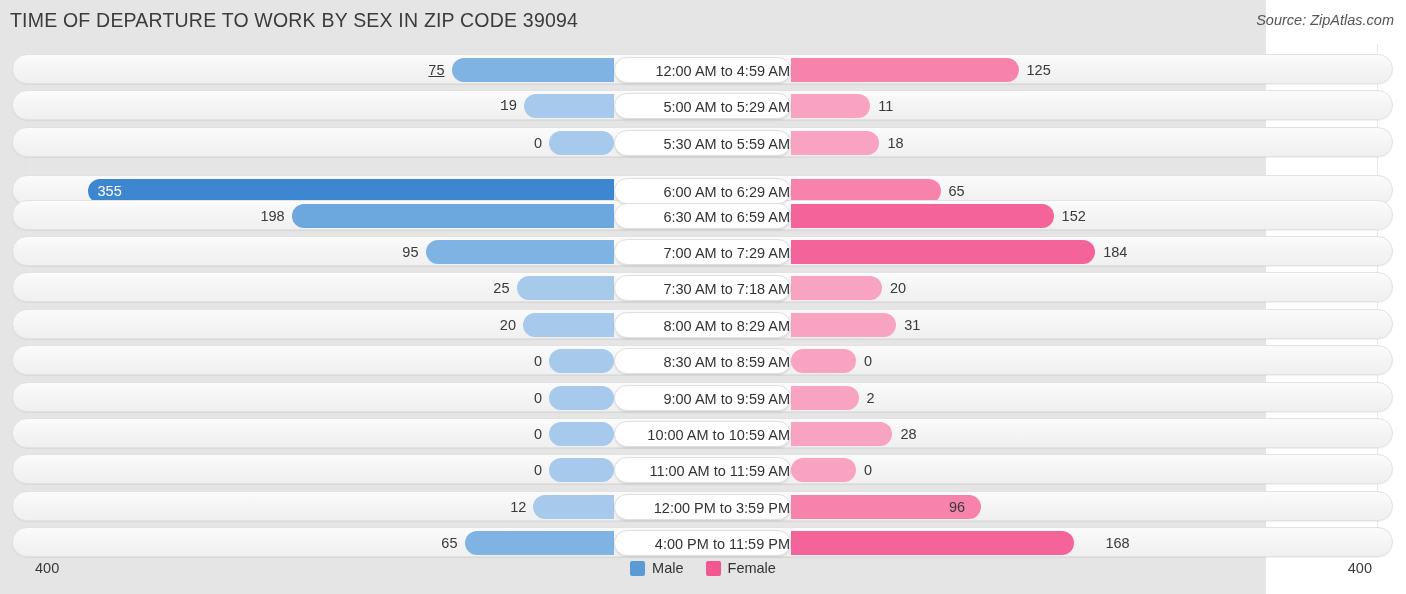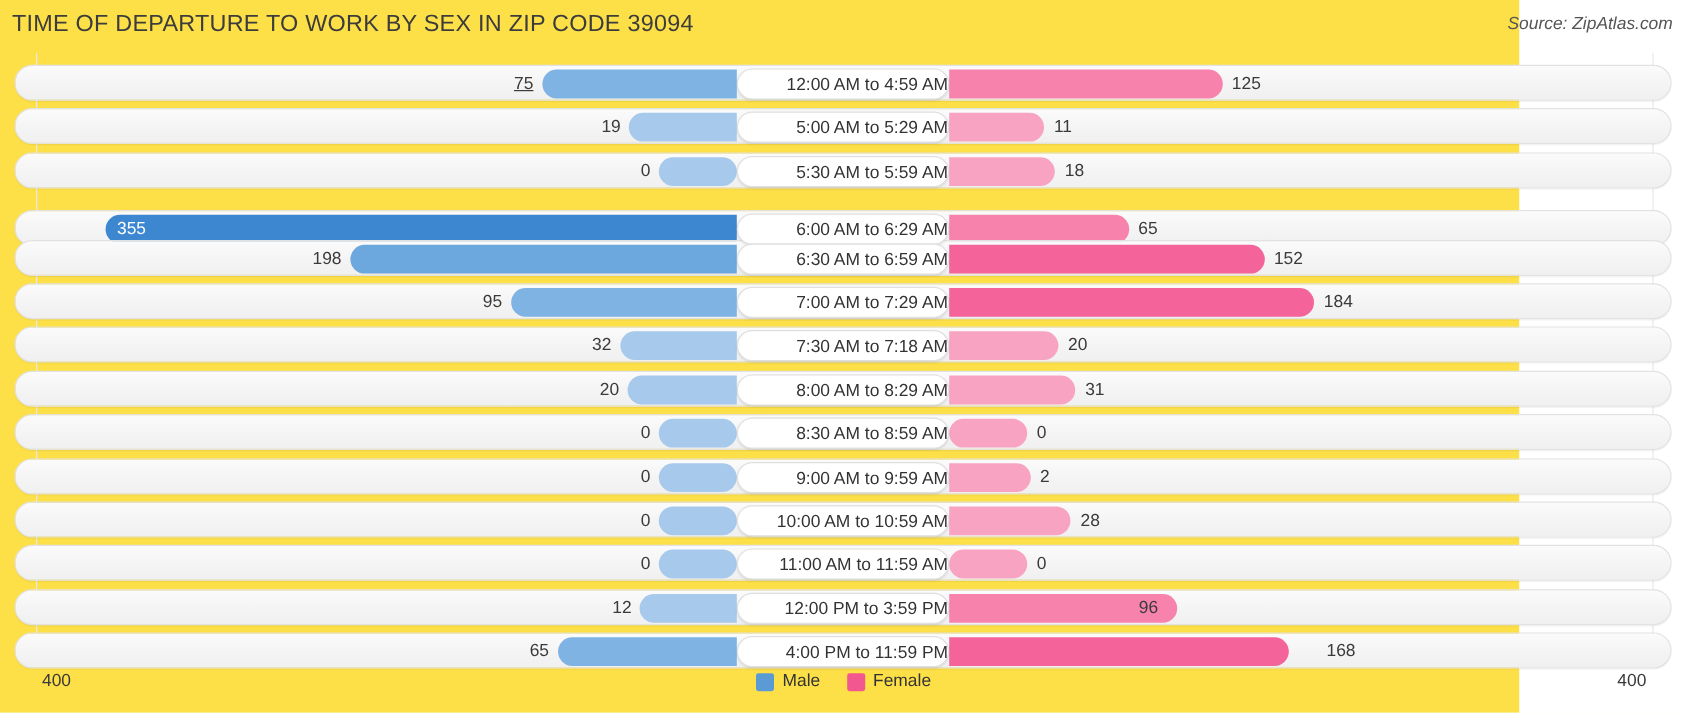--- a/index.html
+++ b/index.html
@@ -8,21 +8,21 @@
     margin: 0; padding: 0;
     width: 1406px; height: 594px;
     background: #ffffff;
     font-family: "Liberation Sans", sans-serif;
     overflow: hidden;
   }
   #chart-root {
     position: relative;
     width: 1266px;
     height: 594px;
-    background: #fde047;
+    background: #e5e5e5;
   }
 
   
   #header {
     position: absolute;
     left: 0; top: 0;
     width: 1406px; height: 44px;
   }
   #page-title {
     position: absolute;
@@ -163,21 +163,21 @@
       <div class="gridline" style="left: 1377px;"></div>
       <div class="row" style="top: 10px;">
         <div class="bar bar-male" style="left: 438.5px; width: 162.5px; background: rgb(127, 179, 227);"></div>
         <div class="val val-male" style="left: 376.5px; width: 55px; text-decoration: underline;">75</div>
         <div class="pill" style="left: 601px; width: 177px;">12:00 AM to 4:59 AM</div>
         <div class="bar bar-female" style="left: 778px; width: 227.5px; background: rgb(247, 131, 173);"></div>
         <div class="val val-female" style="left: 1013.5px;">125</div>
       </div>
       <div class="row" style="top: 46.4px;">
         <div class="bar bar-male" style="left: 511.3px; width: 89.7px; background: rgb(166, 201, 236);"></div>
-        <div class="val val-male" style="left: 449.3px; width: 55px;">19</div>
+        <div class="val val-male" style="left: 449.3px; width: 55px; font-family: Liberation Mono, monospace;">19</div>
         <div class="pill" style="left: 601px; width: 177px;">5:00 AM to 5:29 AM</div>
         <div class="bar bar-female" style="left: 778px; width: 79.3px; background: rgb(249, 163, 194);"></div>
         <div class="val val-female" style="left: 865.3px;">11</div>
       </div>
       <div class="row" style="top: 82.8px;">
         <div class="bar bar-male cap-round" style="left: 536px; width: 65px; background: rgb(166, 201, 236);"></div>
         <div class="val val-male" style="left: 474px; width: 55px;">0</div>
         <div class="pill" style="left: 601px; width: 177px;">5:30 AM to 5:59 AM</div>
         <div class="bar bar-female" style="left: 778px; width: 88.4px; background: rgb(249, 163, 194);"></div>
         <div class="val val-female" style="left: 874.4px;">18</div>
@@ -198,21 +198,21 @@
       </div>
       <div class="row" style="top: 192px;">
         <div class="bar bar-male" style="left: 412.5px; width: 188.5px; background: rgb(127, 179, 227);"></div>
         <div class="val val-male" style="left: 350.5px; width: 55px;">95</div>
         <div class="pill" style="left: 601px; width: 177px;">7:00 AM to 7:29 AM</div>
         <div class="bar bar-female" style="left: 778px; width: 304.2px; background: rgb(245, 99, 155);"></div>
         <div class="val val-female" style="left: 1090.2px;">184</div>
       </div>
       <div class="row" style="top: 228.4px;">
         <div class="bar bar-male" style="left: 503.5px; width: 97.5px; background: rgb(166, 201, 236);"></div>
-        <div class="val val-male" style="left: 441.5px; width: 55px;">32</div>
+        <div class="val val-male" style="left: 441.5px; width: 55px;">25</div>
         <div class="pill" style="left: 601px; width: 177px;">7:30 AM to 7:18 AM</div>
         <div class="bar bar-female" style="left: 778px; width: 91px; background: rgb(249, 163, 194);"></div>
         <div class="val val-female" style="left: 877px;">20</div>
       </div>
       <div class="row" style="top: 264.8px;">
         <div class="bar bar-male" style="left: 510px; width: 91px; background: rgb(166, 201, 236);"></div>
         <div class="val val-male" style="left: 448px; width: 55px;">20</div>
         <div class="pill" style="left: 601px; width: 177px;">8:00 AM to 8:29 AM</div>
         <div class="bar bar-female" style="left: 778px; width: 105.3px; background: rgb(249, 163, 194);"></div>
         <div class="val val-female" style="left: 891.3px;">31</div>

